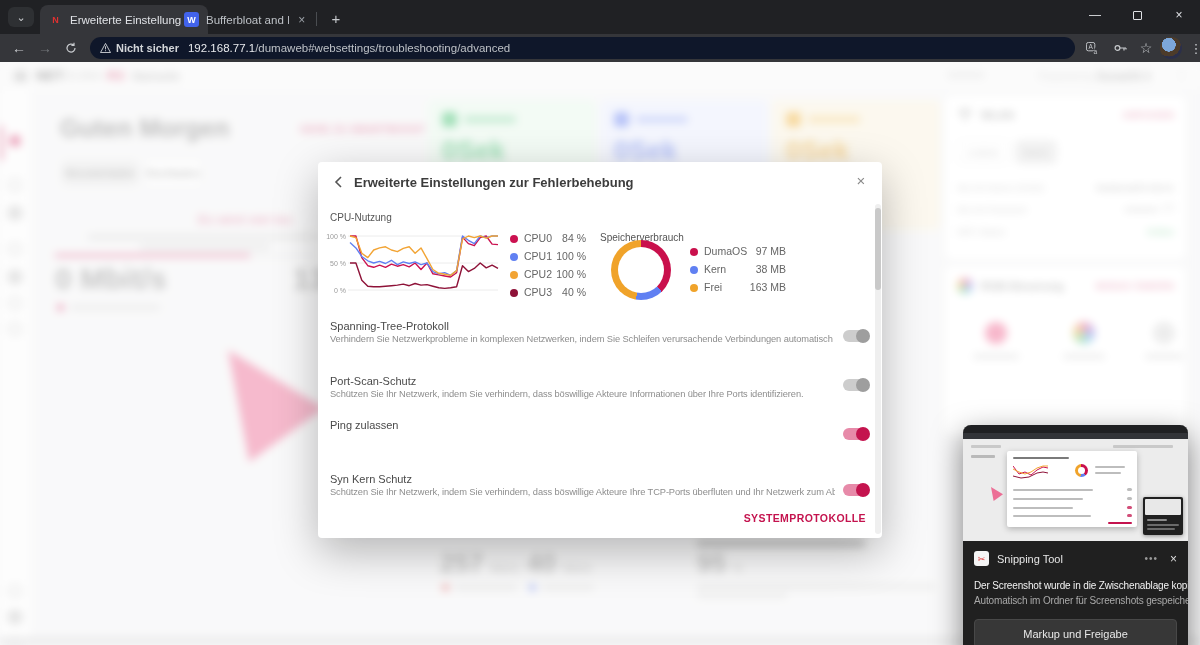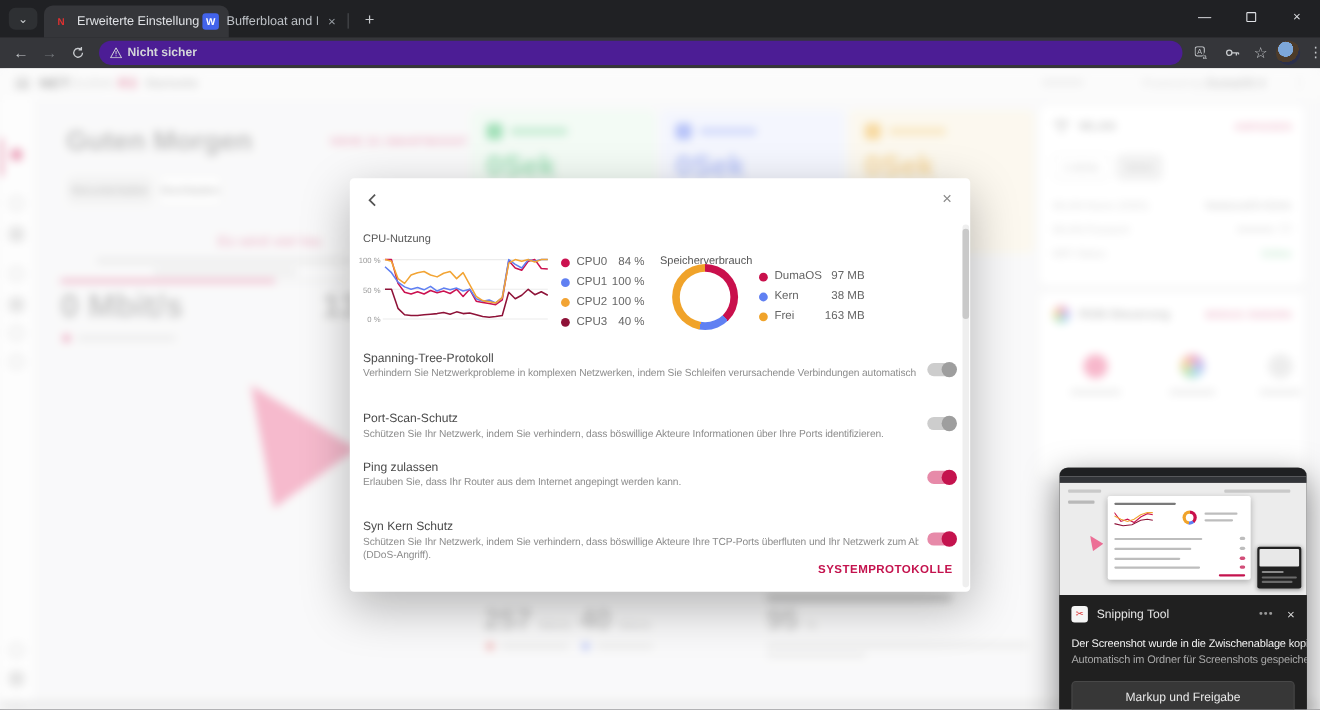--- a/index.html
+++ b/index.html
@@ -20,21 +20,21 @@
   .tab-close { margin-left:8px; color:#9aa0a6; font-size:12px; width:16px; height:16px; border-radius:8px; display:flex; align-items:center; justify-content:center; }
   .tab-sep { position:absolute; left:316px; top:12px; width:1px; height:14px; background:#4a4d51; }
   .newtab { position:absolute; left:326px; top:8px; width:20px; height:20px; color:#c7cacd; font-size:15px; display:flex; align-items:center; justify-content:center; border-radius:10px; }
   .wincontrols { position:absolute; right:0; top:0; height:34px; display:flex; }
   .winbtn { width:42px; height:30px; display:flex; align-items:center; justify-content:center; color:#dfe1e5; font-size:12px; }
   .winbtn .sq { width:9px; height:9px; border:1px solid #dfe1e5; border-radius:1px; }
 
   .toolbar { position:absolute; left:0; top:34px; width:1200px; height:28px; background:#35363a; }
   .navbtn { position:absolute; top:3px; width:22px; height:22px; color:#c7cacd; font-size:14px; display:flex; align-items:center; justify-content:center; border-radius:11px; }
   .navbtn.disabled { color:#717579; }
-  .urlpill { position:absolute; left:90px; top:3px; width:985px; height:22px; background:#4c1d95; border-radius:11px; display:flex; align-items:center; padding:0 10px; }
+  .urlpill { position:absolute; left:90px; top:3px; width:985px; height:22px; background:#0f172a; border-radius:11px; display:flex; align-items:center; padding:0 10px; }
   .badge { display:flex; align-items:center; gap:5px; color:#d3d6d9; font-size:11px; font-weight:bold; padding-right:9px; }
   .urltext { font-size:11.5px; color:#e8eaed; white-space:nowrap; }
   .urltext .path { color:#bdc1c6; }
   .tool-ico { position:absolute; top:4px; width:20px; height:20px; display:flex; align-items:center; justify-content:center; color:#c7cacd; font-size:12px; }
   .avatar { position:absolute; top:3px; width:22px; height:22px; border-radius:50%; background:radial-gradient(circle at 40% 35%, #7da7d9 0 35%, #4c3b2a 36% 60%, #2b2f4a 61%); }
 
   
   .viewport { position:absolute; left:0; top:62px; width:1200px; height:583px; background:#f3f3f4; overflow:hidden; }
   .pagewrap { position:absolute; inset:0; filter:blur(4px); }
   .page { position:absolute; inset:0; background:#f3f3f4; }
@@ -172,20 +172,21 @@
   </div>
   <div class="urlpill">
     <span class="badge">
       <svg width="11" height="10" viewBox="0 0 12 11">
           <path d="M6 0.5 11.5 10.5H0.5Z" fill="none" stroke="#d3d6d9" stroke-width="1"></path>
           <rect x="5.5" y="3.6" width="1" height="3.4" fill="#d3d6d9"></rect>
           <rect x="5.5" y="8" width="1" height="1" fill="#d3d6d9"></rect>
         </svg>
       <span>Nicht sicher</span>
     </span>
+    <span class="urltext"><span>192.168.77.1</span><span class="path">/dumaweb#websettings/troubleshooting/advanced</span></span>
   </div>
   <div class="tool-ico" style="left:1082px;">
     <svg width="13" height="13" viewBox="0 0 14 14">
         <rect x="0.5" y="0.5" width="9" height="9" rx="2" fill="none" stroke="#c7cacd"></rect>
         <text x="5" y="7.6" font-size="7" fill="#c7cacd" text-anchor="middle">A</text>
         <path d="M10 6h3.5v7.5H6z" fill="#35363a"></path>
         <text x="10" y="12.6" font-size="7" fill="#c7cacd" text-anchor="middle">a</text>
       </svg>
   </div>
   <div class="tool-ico" style="left:1110px;">
@@ -305,20 +306,21 @@
       <div class="dash-bottom-strip"></div>
     </div>
   </div>
 
   <div class="dim"></div>
 
   <div class="modal">
     <svg class="m-back" viewBox="0 0 14 14">
         <path d="M9 2 4 7l5 5" fill="none" stroke="#555" stroke-width="1.6"></path>
       </svg>
+    <div class="m-title">Erweiterte Einstellungen zur Fehlerbehebung</div>
     <div class="m-close">×</div>
 
     <div class="m-section" style="left:12px; top:50px;">CPU-Nutzung</div>
     <div class="m-section" style="left:282px; top:50px;margin-top:20px;">Speicherverbrauch</div>
 
     <svg id="cpu-plot" class="abs" style="left:8px; top:68px;" width="176" height="68" viewBox="0 0 176 68">
       <line x1="22" y1="6" x2="172" y2="6" stroke="#ececec"></line>
       <line x1="22" y1="33" x2="172" y2="33" stroke="#ececec"></line>
       <line x1="22" y1="60" x2="172" y2="60" stroke="#ececec"></line>
       <text x="20" y="9" font-size="7" fill="#9a9a9a" text-anchor="end">100 %</text>
@@ -380,28 +382,26 @@
         <div class="knob"></div>
       </div>
 
     <div class="t-title" style="left:12px; top:213px;">Port-Scan-Schutz</div>
     <div class="t-desc" style="left:12px; top:227px; width:505px; overflow:hidden;">Schützen Sie Ihr Netzwerk, indem Sie verhindern, dass böswillige Akteure Informationen über Ihre Ports identifizieren.</div>
     <div class="switch" style="top:217px;">
         <div class="knob"></div>
       </div>
 
     <div class="t-title" style="left:12px; top:257px;">Ping zulassen</div>
-    <div class="t-desc" style="left:12px; top:271px; width:505px; overflow:hidden;">Erlauben Sie, dass Ihr Router aus dem Internet angepingt werden kann.</div>
     <div class="switch on" style="top:266px;">
         <div class="knob"></div>
       </div>
 
     <div class="t-title" style="left:12px; top:311px;">Syn Kern Schutz</div>
     <div class="t-desc" style="left:12px; top:325px; width:505px; overflow:hidden;">Schützen Sie Ihr Netzwerk, indem Sie verhindern, dass böswillige Akteure Ihre TCP-Ports überfluten und Ihr Netzwerk zum Absturz bringen</div>
-    <div class="t-desc" style="left:12px; top:337px; width:505px;">(DDoS-Angriff).</div>
     <div class="switch on" style="top:322px;">
         <div class="knob"></div>
       </div>
 
     <div class="m-footer-link">SYSTEMPROTOKOLLE</div>
 
     <div class="m-scroll"></div>
     <div class="m-thumb"></div>
   </div>
 

